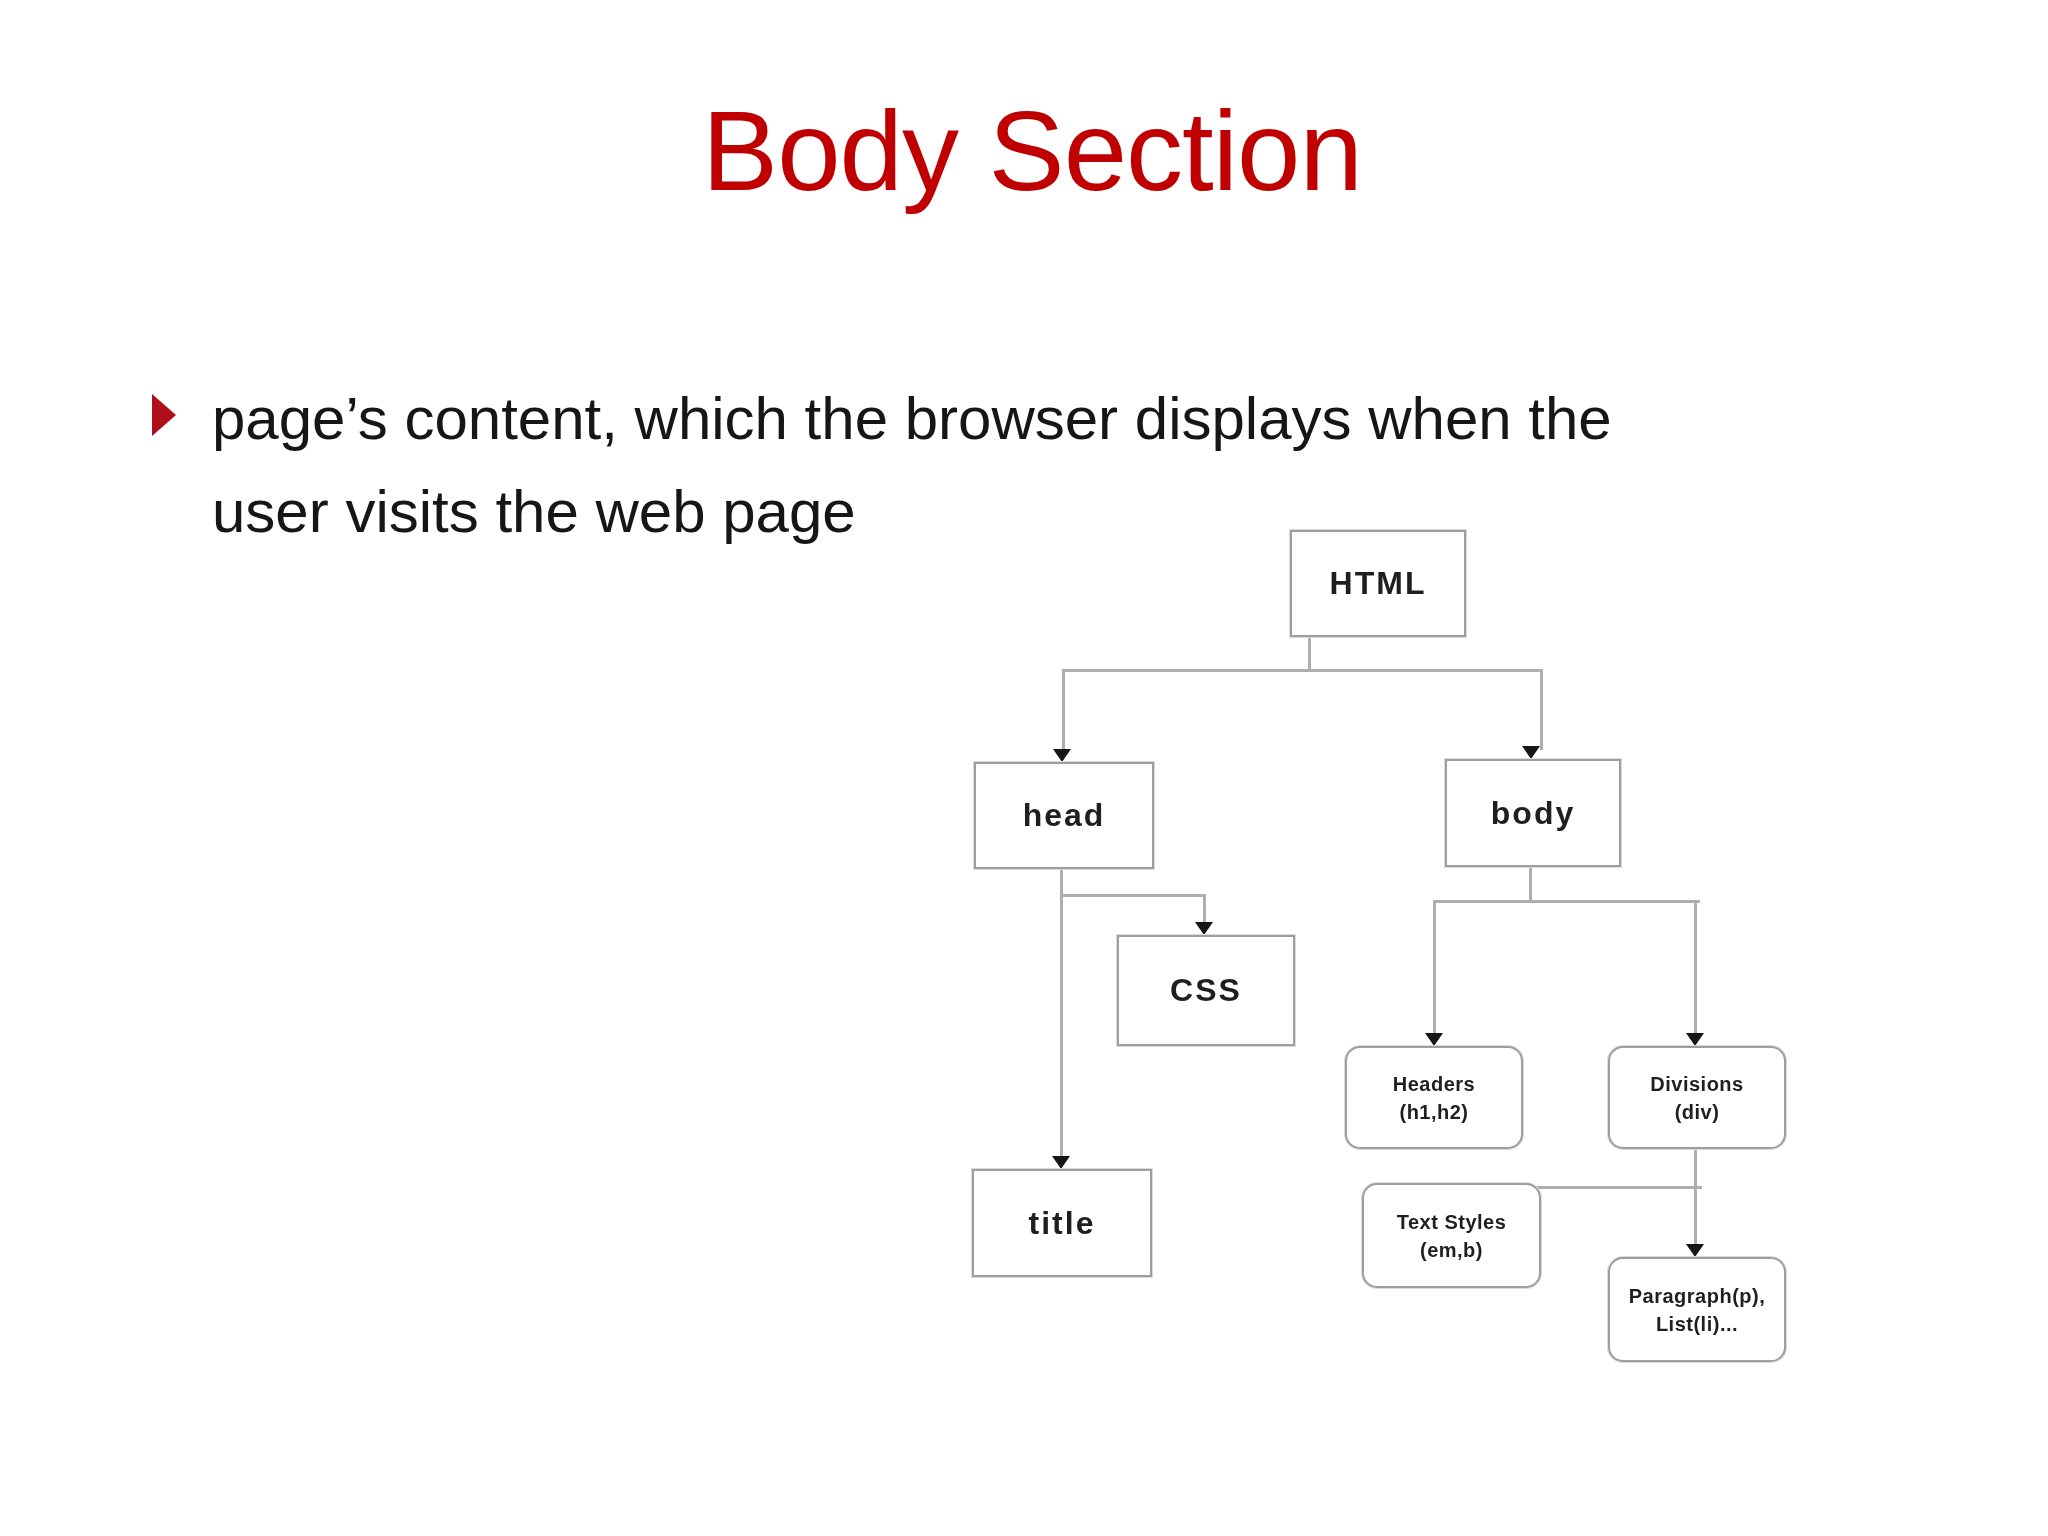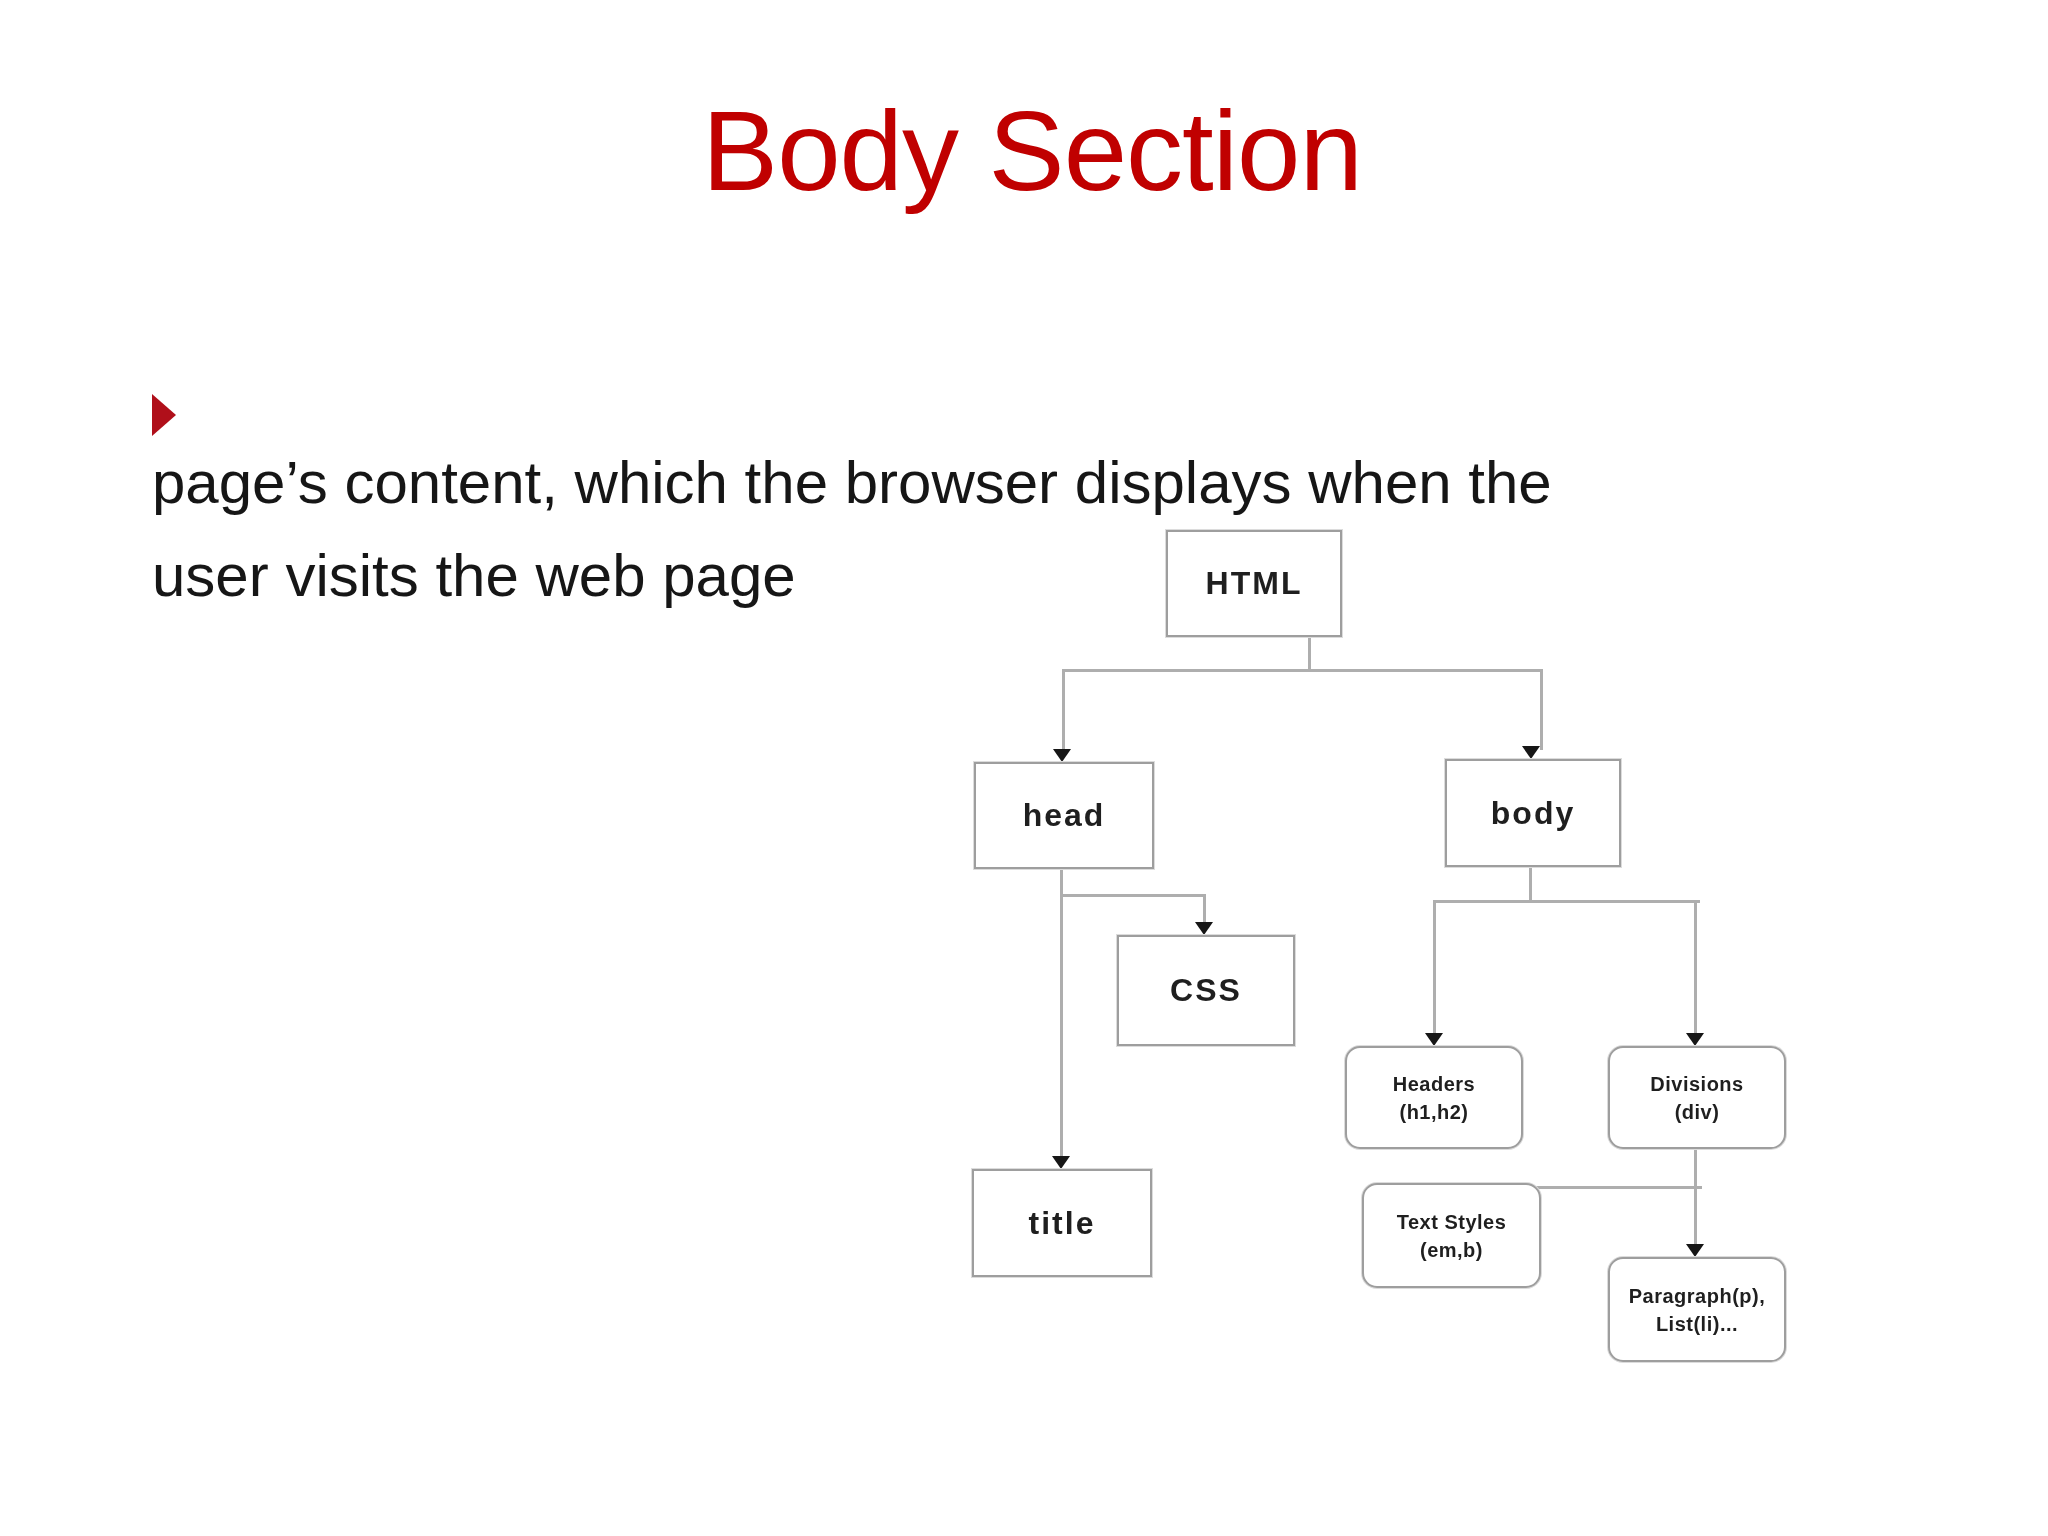--- a/index.html
+++ b/index.html
@@ -20,21 +20,20 @@
     letter-spacing:-1px;
     color:#c00000;
     line-height:1.25;
   }
   
   .bullet{
     position:absolute;
     left:152px; top:372px;
     display:flex;
     align-items:flex-start;
-    flex-direction:column;
   }
   .bullet-marker{
     width:0;height:0;
     margin-top:22px;
     margin-right:36px;
     border-left:24px solid #b00f1a;
     border-top:21px solid transparent;
     border-bottom:21px solid transparent;
   }
   .bullet-text{
@@ -55,21 +54,21 @@
     flex-direction:column;
     align-items:center;
     justify-content:center;
     text-align:center;
     color:#1f1f1f;
     font-weight:700;
   }
   .node span{display:block;}
   .node.lg{font-size:32px;letter-spacing:2px;}
   .node.sm{font-size:20px;line-height:1.4;letter-spacing:0.5px;border-radius:15px;}
-  .n-html      {left:1166px;top:530px;width:172px;height:103px;text-align:right;}
+  .n-html      {left:1290px;top:530px;width:172px;height:103px;text-align:right;}
   .n-head      {left:974px; top:762px;width:176px;height:103px;}
   .n-body      {left:1445px;top:759px;width:172px;height:104px;}
   .n-css       {left:1117px;top:935px;width:174px;height:107px;}
   .n-title     {left:972px; top:1169px;width:176px;height:104px;}
   .n-headers   {left:1345px;top:1046px;width:174px;height:99px;}
   .n-divisions {left:1608px;top:1046px;width:174px;height:99px;}
   .n-textstyles{left:1362px;top:1183px;width:175px;height:101px;}
   .n-paragraph {left:1608px;top:1257px;width:174px;height:101px;}
   .line{position:absolute;background:#aeaeae;}
   .l-v1 {left:1308px;top:633px; width:3px;  height:38px;}

